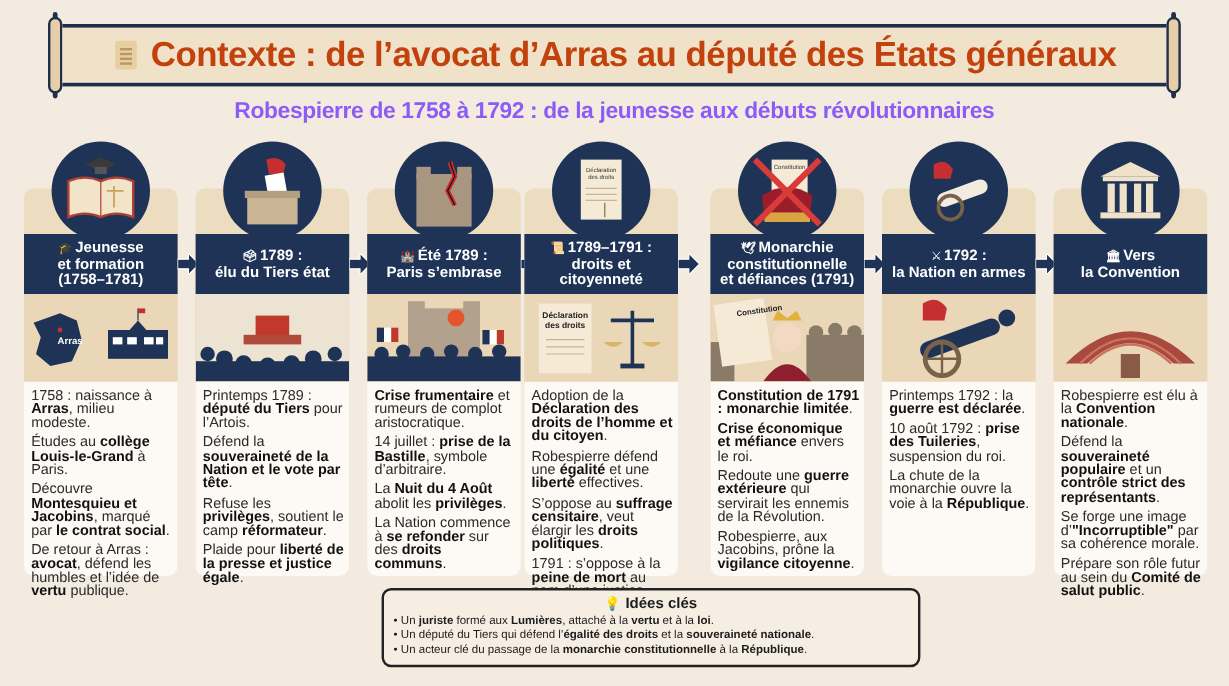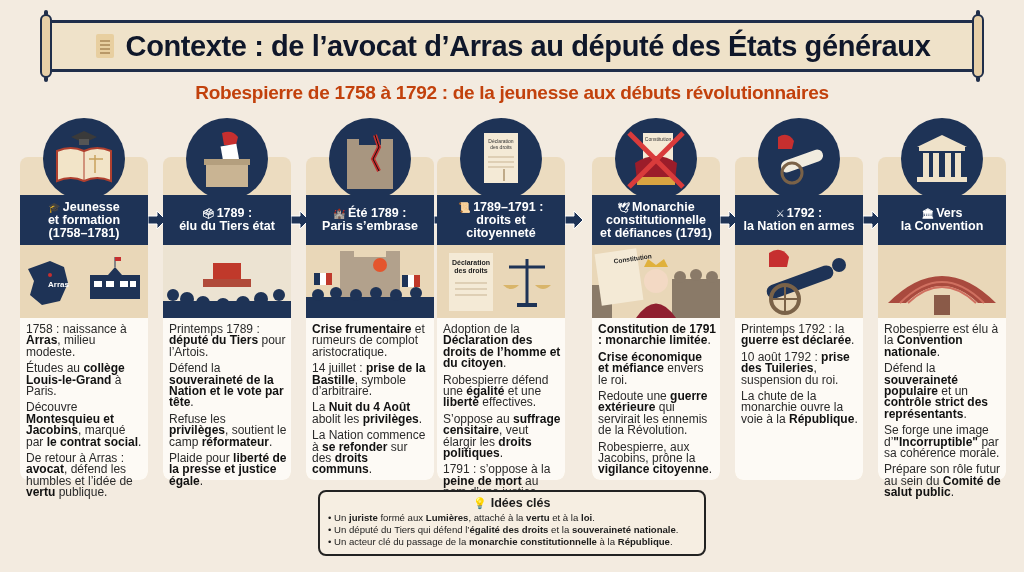--- a/index.html
+++ b/index.html
@@ -25,28 +25,28 @@
     background: #1f2e4a; border-radius: 2px;
   }
   .scroll .rod::before { top: -6px; }
   .scroll .rod::after { bottom: -6px; }
   .scroll .paper {
     position: absolute; left: 12px; right: 12px; top: 6px; height: 52px;
     background: #efe2c9; border-top: 3px solid #1f2e4a; border-bottom: 3px solid #1f2e4a;
     display: flex; align-items: center; justify-content: center; gap: 10px;
   }
   .title {
-    font-size: 29px; font-weight: bold; color: #0f172a; letter-spacing: -0.4px;
+    font-size: 29px; font-weight: bold; color: #c2410c; letter-spacing: -0.4px;
   }
   .scroll-icon { width: 22px; height: 28px; position: relative; }
   .scroll-icon .sheet { position:absolute; left:2px; top:2px; width:18px; height:24px; background:#e8cfa0; border-radius:2px; }
   .scroll-icon .line { position:absolute; left:6px; width:10px; height:1.5px; background:#b89868; }
   .subtitle {
     position: absolute; top: 82px; left: 0; width: 1024px; text-align: center;
-    font-size: 19px; font-weight: bold; color: #c2410c; letter-spacing: -0.3px;
+    font-size: 19px; font-weight: bold; color: #8b5cf6; letter-spacing: -0.3px;
   }
 
   
   .col {
     position: absolute; top: 118px; width: 128px; height: 362px;
   }
   .card-bg {
     position: absolute; top: 39px; left: 0; width: 128px; height: 323px;
     background: #ecdcc0; border-radius: 8px;
   }
@@ -76,21 +76,21 @@
   }
   .text {
     position: absolute; top: 206px; left: 6px; width: 118px;
     font-size: 12px; line-height: 11.4px; color: #2a2a2a;
   }
   .text p { margin-bottom: 5px; }
   .text b { color: #111; }
 
   
   .ideas {
-    position: absolute; left: 318px; top: 490px; width: 388px; height: 66px;
+    position: absolute; left: 318px; top: 490px; width: 449px; height: 66px;
     border: 2px solid #222; border-radius: 8px; background: #f6eee2;
     padding: 4px 8px;
   }
   .ideas-title {
     text-align: center; font-weight: bold; font-size: 12.5px; margin-bottom: 2px;
   }
   .ideas ul { list-style: none; font-size: 9.6px; line-height: 12px; }
   .ideas li::before { content: "• "; }
 </style>
 </head>

